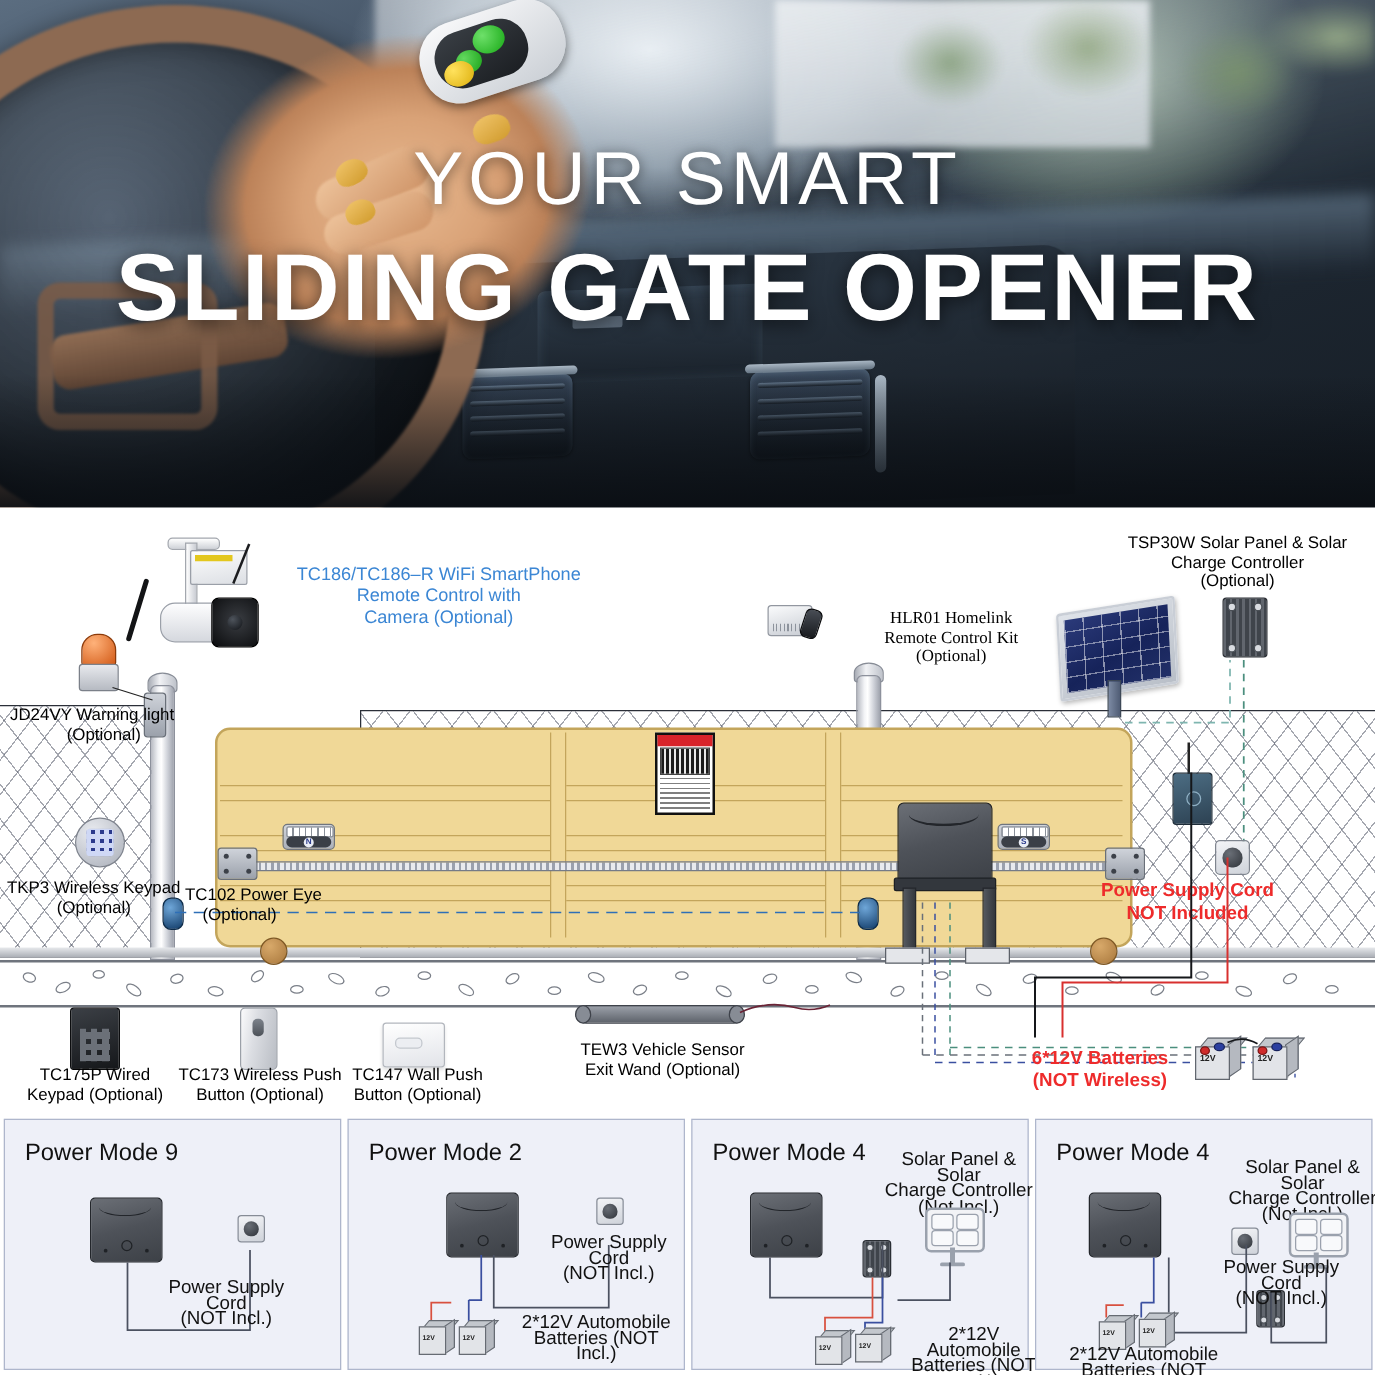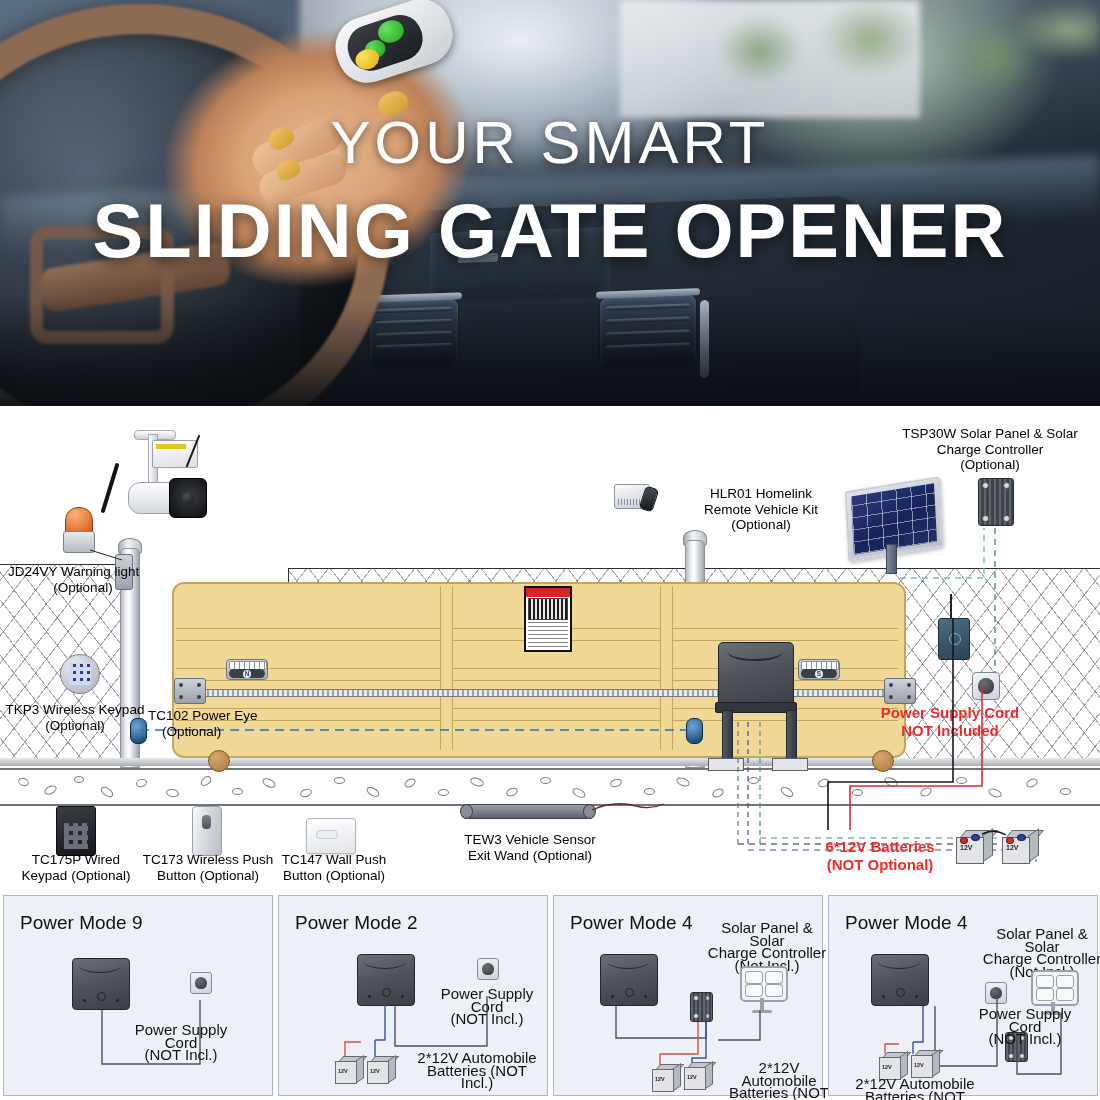--- a/index.html
+++ b/index.html
@@ -368,30 +368,35 @@
       <div class="cam-ant"></div>
       <div class="cam-body"></div>
       <div class="cam-lens">
           <i></i>
         </div>
       <div class="psu-box">
           <i></i>
         </div>
       <div class="psu-cord"></div>
     </div>
+    <div class="lbl blue" style="left:206px;top:46px;width:290px;">
+      <div>TC186/TC186–R WiFi SmartPhone</div>
+      <div>Remote Control with</div>
+      <div>Camera (Optional)</div>
+    </div>
 
     <div class="hlr" style="left:614px;top:76px;">
       <div class="hlr-box">
           <i></i>
         </div>
       <div class="hlr-fob"></div>
     </div>
-    <div class="lbl" style="left:676px;top:80px;width:170px;">
+    <div class="lbl" style="left:676px;top:80px;width:170px;font-family:Liberation Serif, serif;">
       <div>HLR01 Homelink</div>
-      <div>Remote Vehicle Kit</div>
+      <div>Remote Control Kit</div>
       <div>(Optional)</div>
     </div>
 
     <div class="lbl" style="left:880px;top:20px;width:220px;">
       <div>TSP30W Solar Panel &amp; Solar</div>
       <div>Charge Controller</div>
       <div>(Optional)</div>
     </div>
     <div class="solarpanel" style="left:846px;top:78px;">
         <i></i>
@@ -540,21 +545,21 @@
         <div class="bat-face"></div>
       <div class="bat-lbl">12V</div>
       <div class="bat-pos" style="left:4px;top:7px"></div>
         <div class="bat-neg" style="left:15px;top:4px"></div>
     </div>
     <svg style="position:absolute;left:960px;top:420px;width:70px;height:20px;">
       <path d="M22 8 Q34 2 46 9" stroke="#15171a" stroke-width="1.4" fill="none"></path>
     </svg>
     <div class="lbl red" style="left:790px;top:432px;width:180px;">
       <div>6*12V Batteries</div>
-      <div>(NOT Optional)</div>
+      <div>(NOT Wireless)</div>
     </div>
 
     <div class="wiredkey" style="left:56px;top:400px;">
         <i></i>
       </div>
     <div class="lbl" style="left:6px;top:446px;width:140px;">
       <div>TC175P Wired</div>
       <div>Keypad (Optional)</div>
     </div>
 

